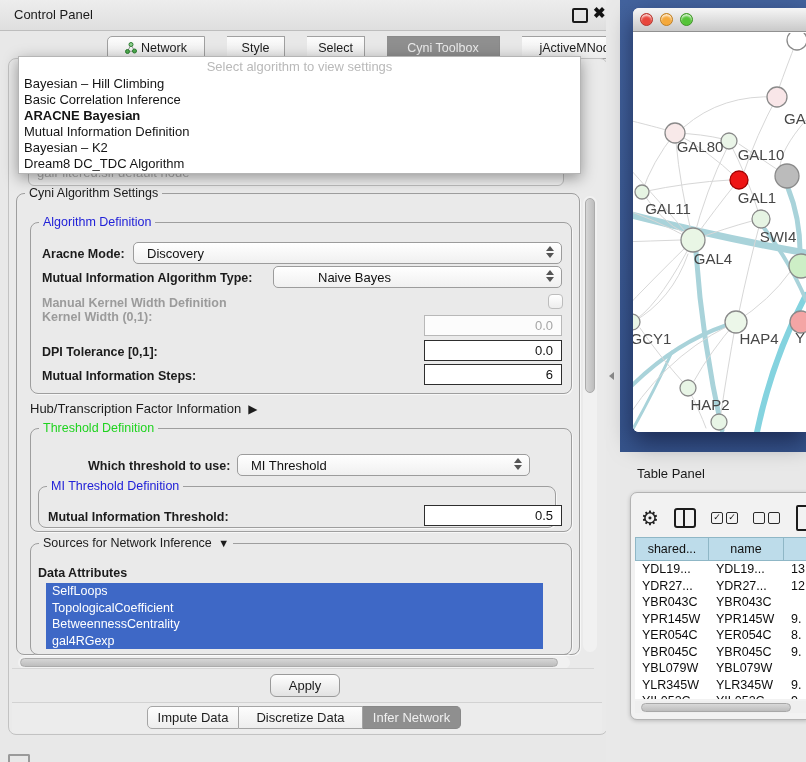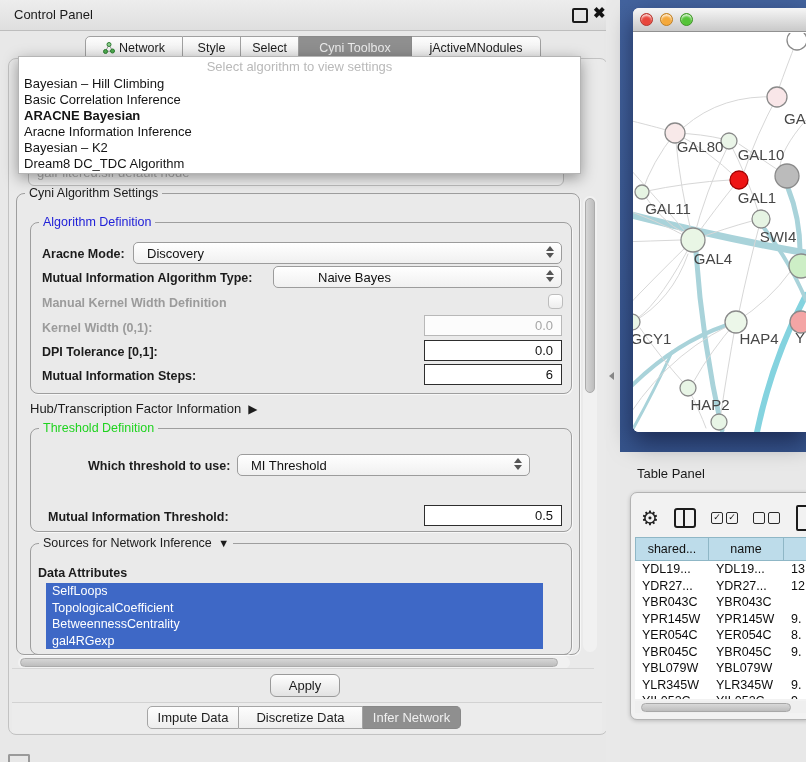--- a/index.html
+++ b/index.html
@@ -9,21 +9,21 @@
 
   
   .cp-header{left:0;top:0;width:612px;height:30px;background:linear-gradient(#ededed,#dfdfdf);
              border-bottom:1px solid #bdbdbd;}
   .cp-title{position:absolute;left:14px;top:7px;font-size:13px;color:#1a1a1a;}
   .float-btn{position:absolute;left:572px;top:8px;width:12px;height:11px;border:2px solid #1a1a1a;border-radius:2px;}
   .close-btn{position:absolute;left:593px;top:4px;font-size:15px;font-weight:bold;color:#111;}
 
   .cp-tabs{left:85px;top:36px;height:23px;display:flex;}
   .tab{height:21px;border:1px solid #a0a0a0;border-left:none;background:linear-gradient(#fcfcfc,#ececec);
-       font-size:12.5px;display:flex;align-items:center;justify-content:center;gap:4px;color:#1c1c1c;}
+       font-size:12.5px;display:flex;align-items:center;justify-content:center;gap:4px;color:#1c1c1c;margin-left:22px;}
   .tab.first{border-left:1px solid #a0a0a0;border-top-left-radius:5px;}
   .tab.last{border-top-right-radius:5px;}
   .tab.active{background:#8f8f8f;color:#ececec;border-color:#8a8a8a;}
 
   .cp-body{left:8px;top:58px;width:598px;height:675px;background:#eaeaea;border:1px solid #c2c2c2;border-radius:8px;}
 
   .lbl{position:absolute;font-size:12.5px;font-weight:bold;white-space:nowrap;color:#1c1c1c;}
   .lbl.dis{color:#9b9b9b;}
 
   .grp{position:absolute;border:1px solid #9e9e9e;border-radius:8px;box-shadow:1px 1px 0 rgba(255,255,255,.6);}
@@ -181,21 +181,21 @@
     <span>Naive Bayes</span>
     <span class="spin">
         <i class="up"></i>
         <i class="dn"></i>
       </span>
   </div>
 
   <span class="lbl dis" style="left:42px;top:296px;">Manual Kernel Width Definition</span>
   <span class="checkbox" style="left:548px;top:294px;"></span>
 
-  <span class="lbl dis" style="left:42px;top:321px;">Kernel Width (0,1):</span>
+  <span class="lbl dis" style="left:42px;top:310px;">Kernel Width (0,1):</span>
   <div class="tinput dis" style="left:424px;top:315px;width:138px;">
     <span>0.0</span>
   </div>
 
   <span class="lbl" style="left:42px;top:345px;">DPI Tolerance [0,1]:</span>
   <div class="tinput" style="left:424px;top:340px;width:138px;">
     <span>0.0</span>
   </div>
 
   <span class="lbl" style="left:42px;top:369px;">Mutual Information Steps:</span>
@@ -214,20 +214,23 @@
 
   <span class="lbl" style="left:88px;top:459px;">Which threshold to use:</span>
   <div class="combo" style="left:237px;top:454px;width:293px;">
     <span>MI Threshold</span>
     <span class="spin">
         <i class="up"></i>
         <i class="dn"></i>
       </span>
   </div>
 
+  <div class="grp" style="left:38px;top:486px;width:516px;height:40px;">
+    <span class="legend blue">MI Threshold Definition</span>
+  </div>
   <span class="lbl" style="left:48px;top:510px;">Mutual Information Threshold:</span>
   <div class="tinput" style="left:424px;top:505px;width:138px;">
     <span>0.5</span>
   </div>
 
   <div class="grp" style="left:30px;top:543px;width:540px;height:110px;">
     <span class="legend">
       <span>Sources for Network Inference</span>
       <span style="font-size:11px;">&nbsp;▼</span>
     </span>
@@ -261,21 +264,21 @@
     </div>
 
   <div class="abs corner-icon"></div>
 
   <div class="abs dd-popup">
     <div class="dd-ph">Select algorithm to view settings</div>
     <div id="ddItems">
         <div class="dd-item">Bayesian – Hill Climbing</div>
         <div class="dd-item">Basic Correlation Inference</div>
         <div class="dd-item bold">ARACNE Bayesian</div>
-        <div class="dd-item">Aracne Information Inference</div>
+        <div class="dd-item">Mutual Information Definition</div>
         <div class="dd-item">Bayesian – K2</div>
         <div class="dd-item">Dream8 DC_TDC Algorithm</div>
       </div>
   </div>
 
   <div class="abs splitter"></div>
   <div class="split-arrow"></div>
 
   <div class="abs desktop"></div>
 

